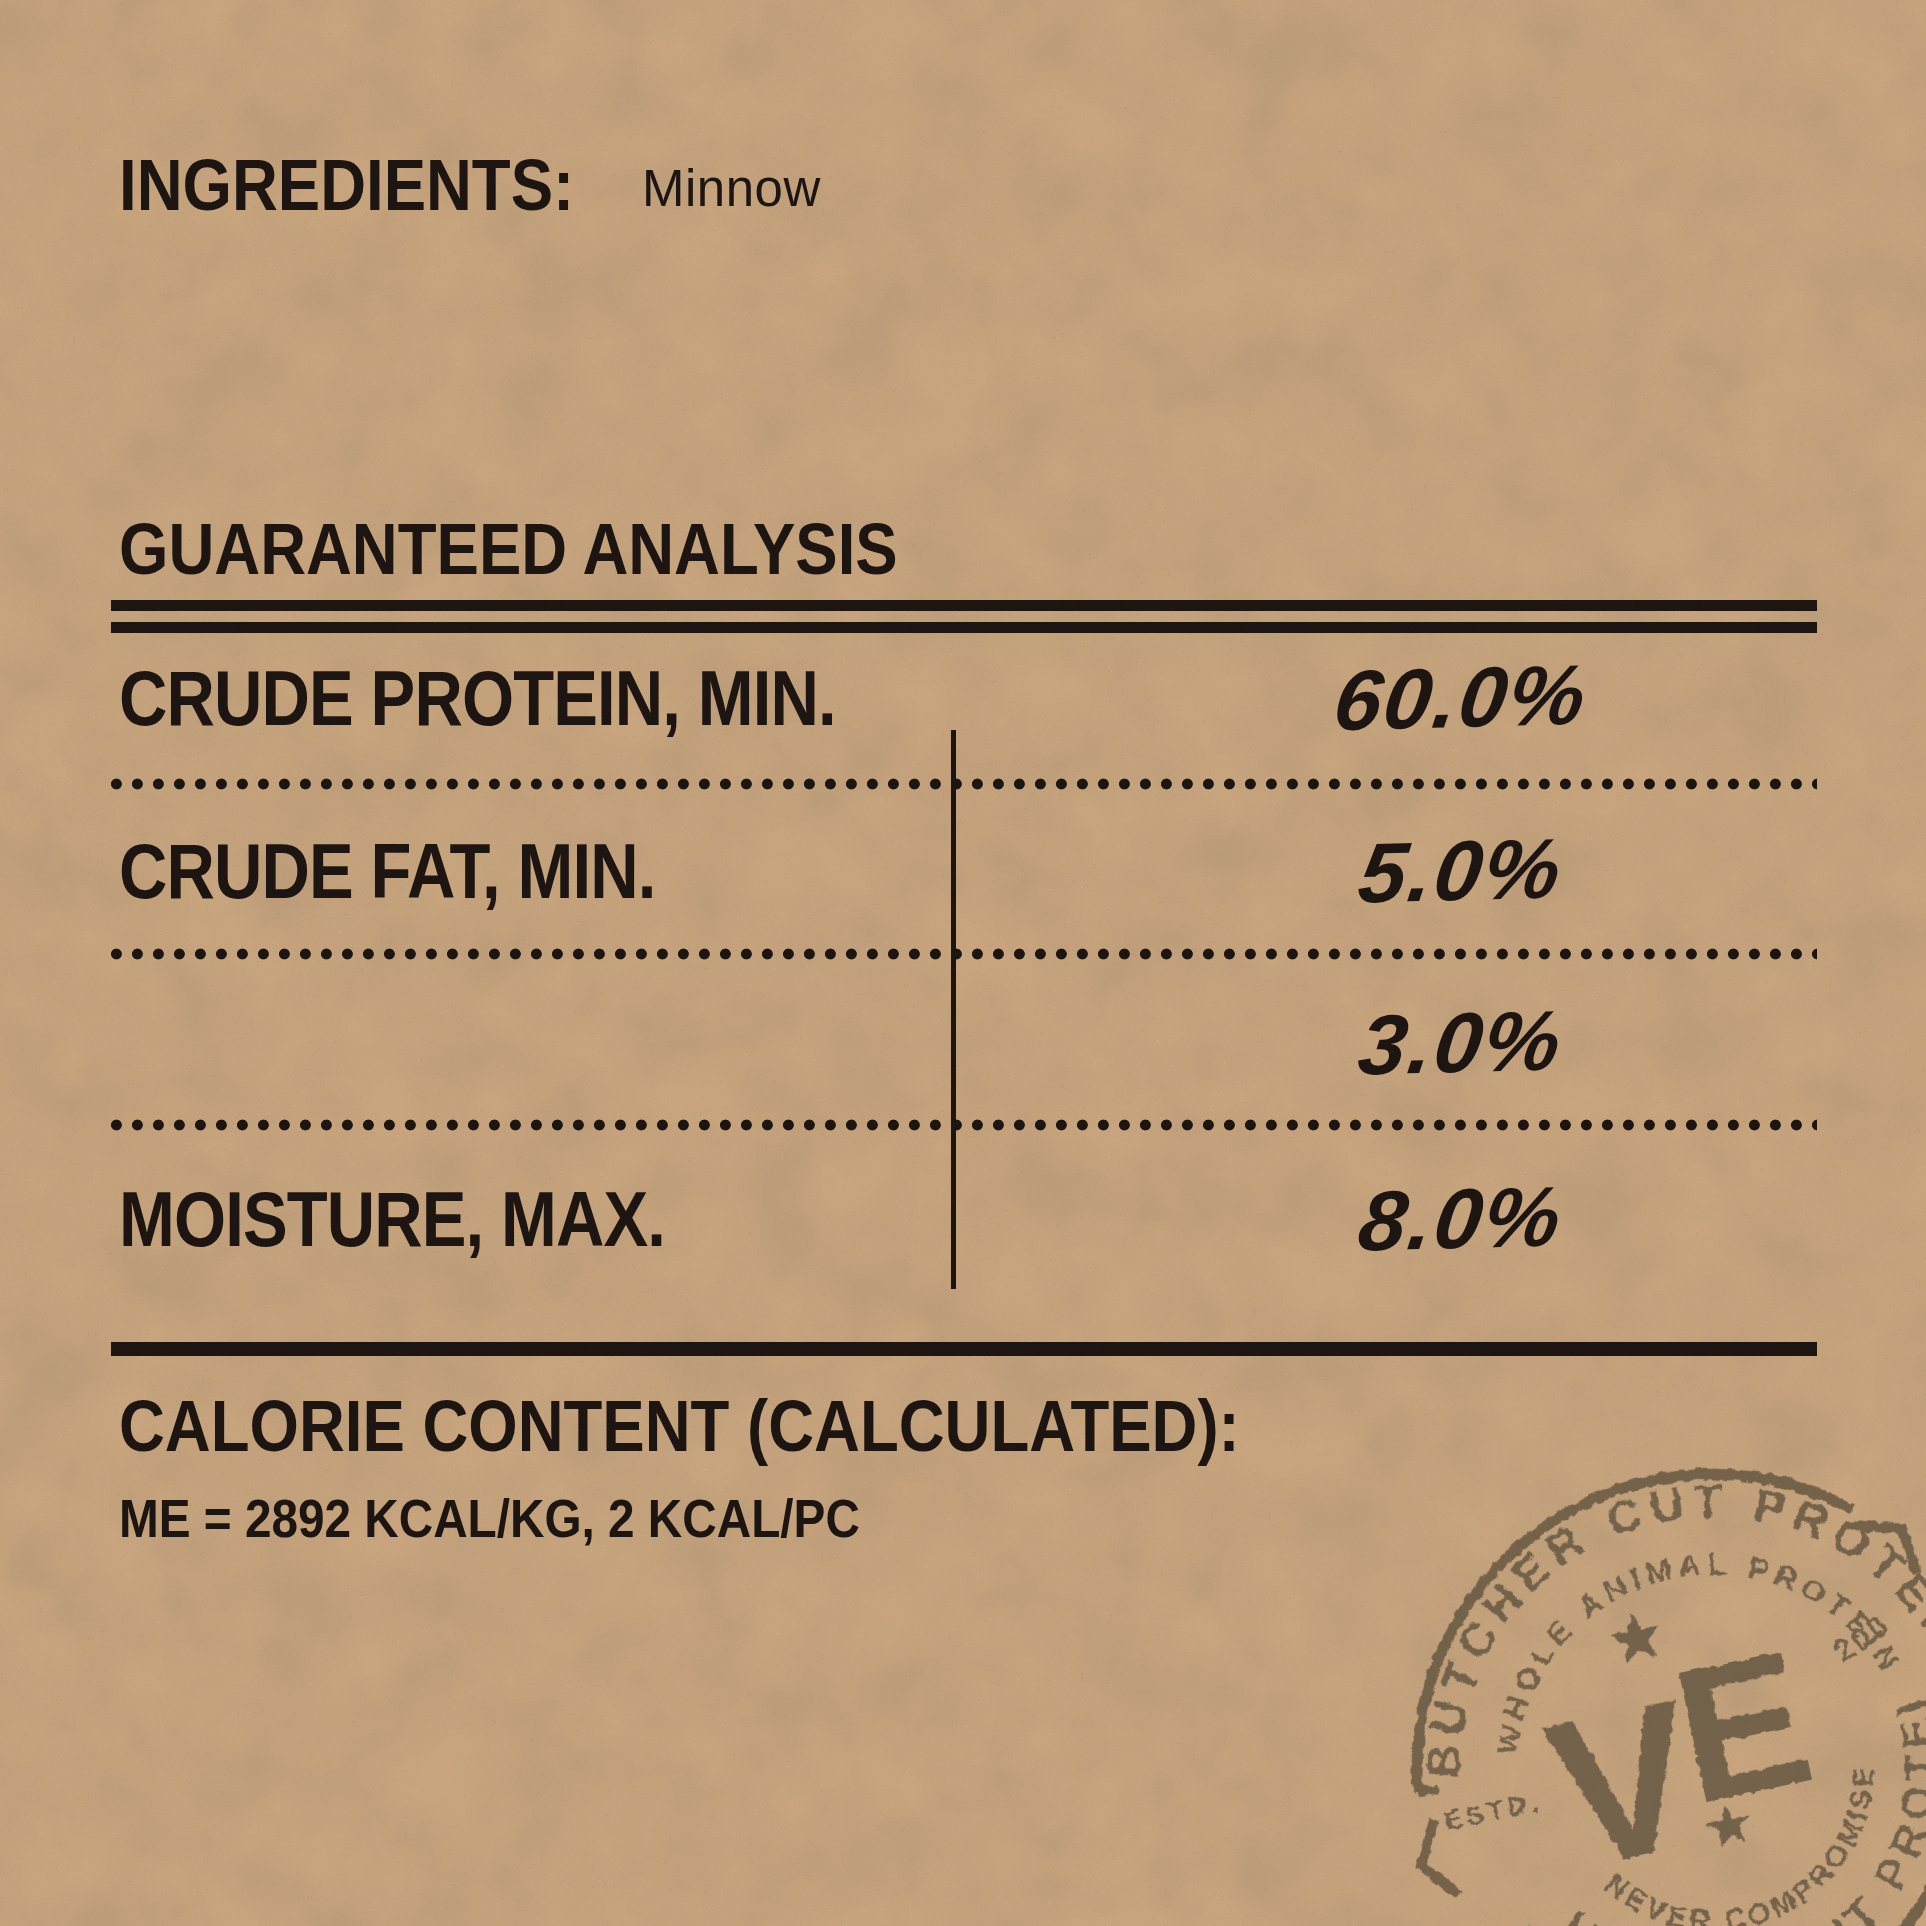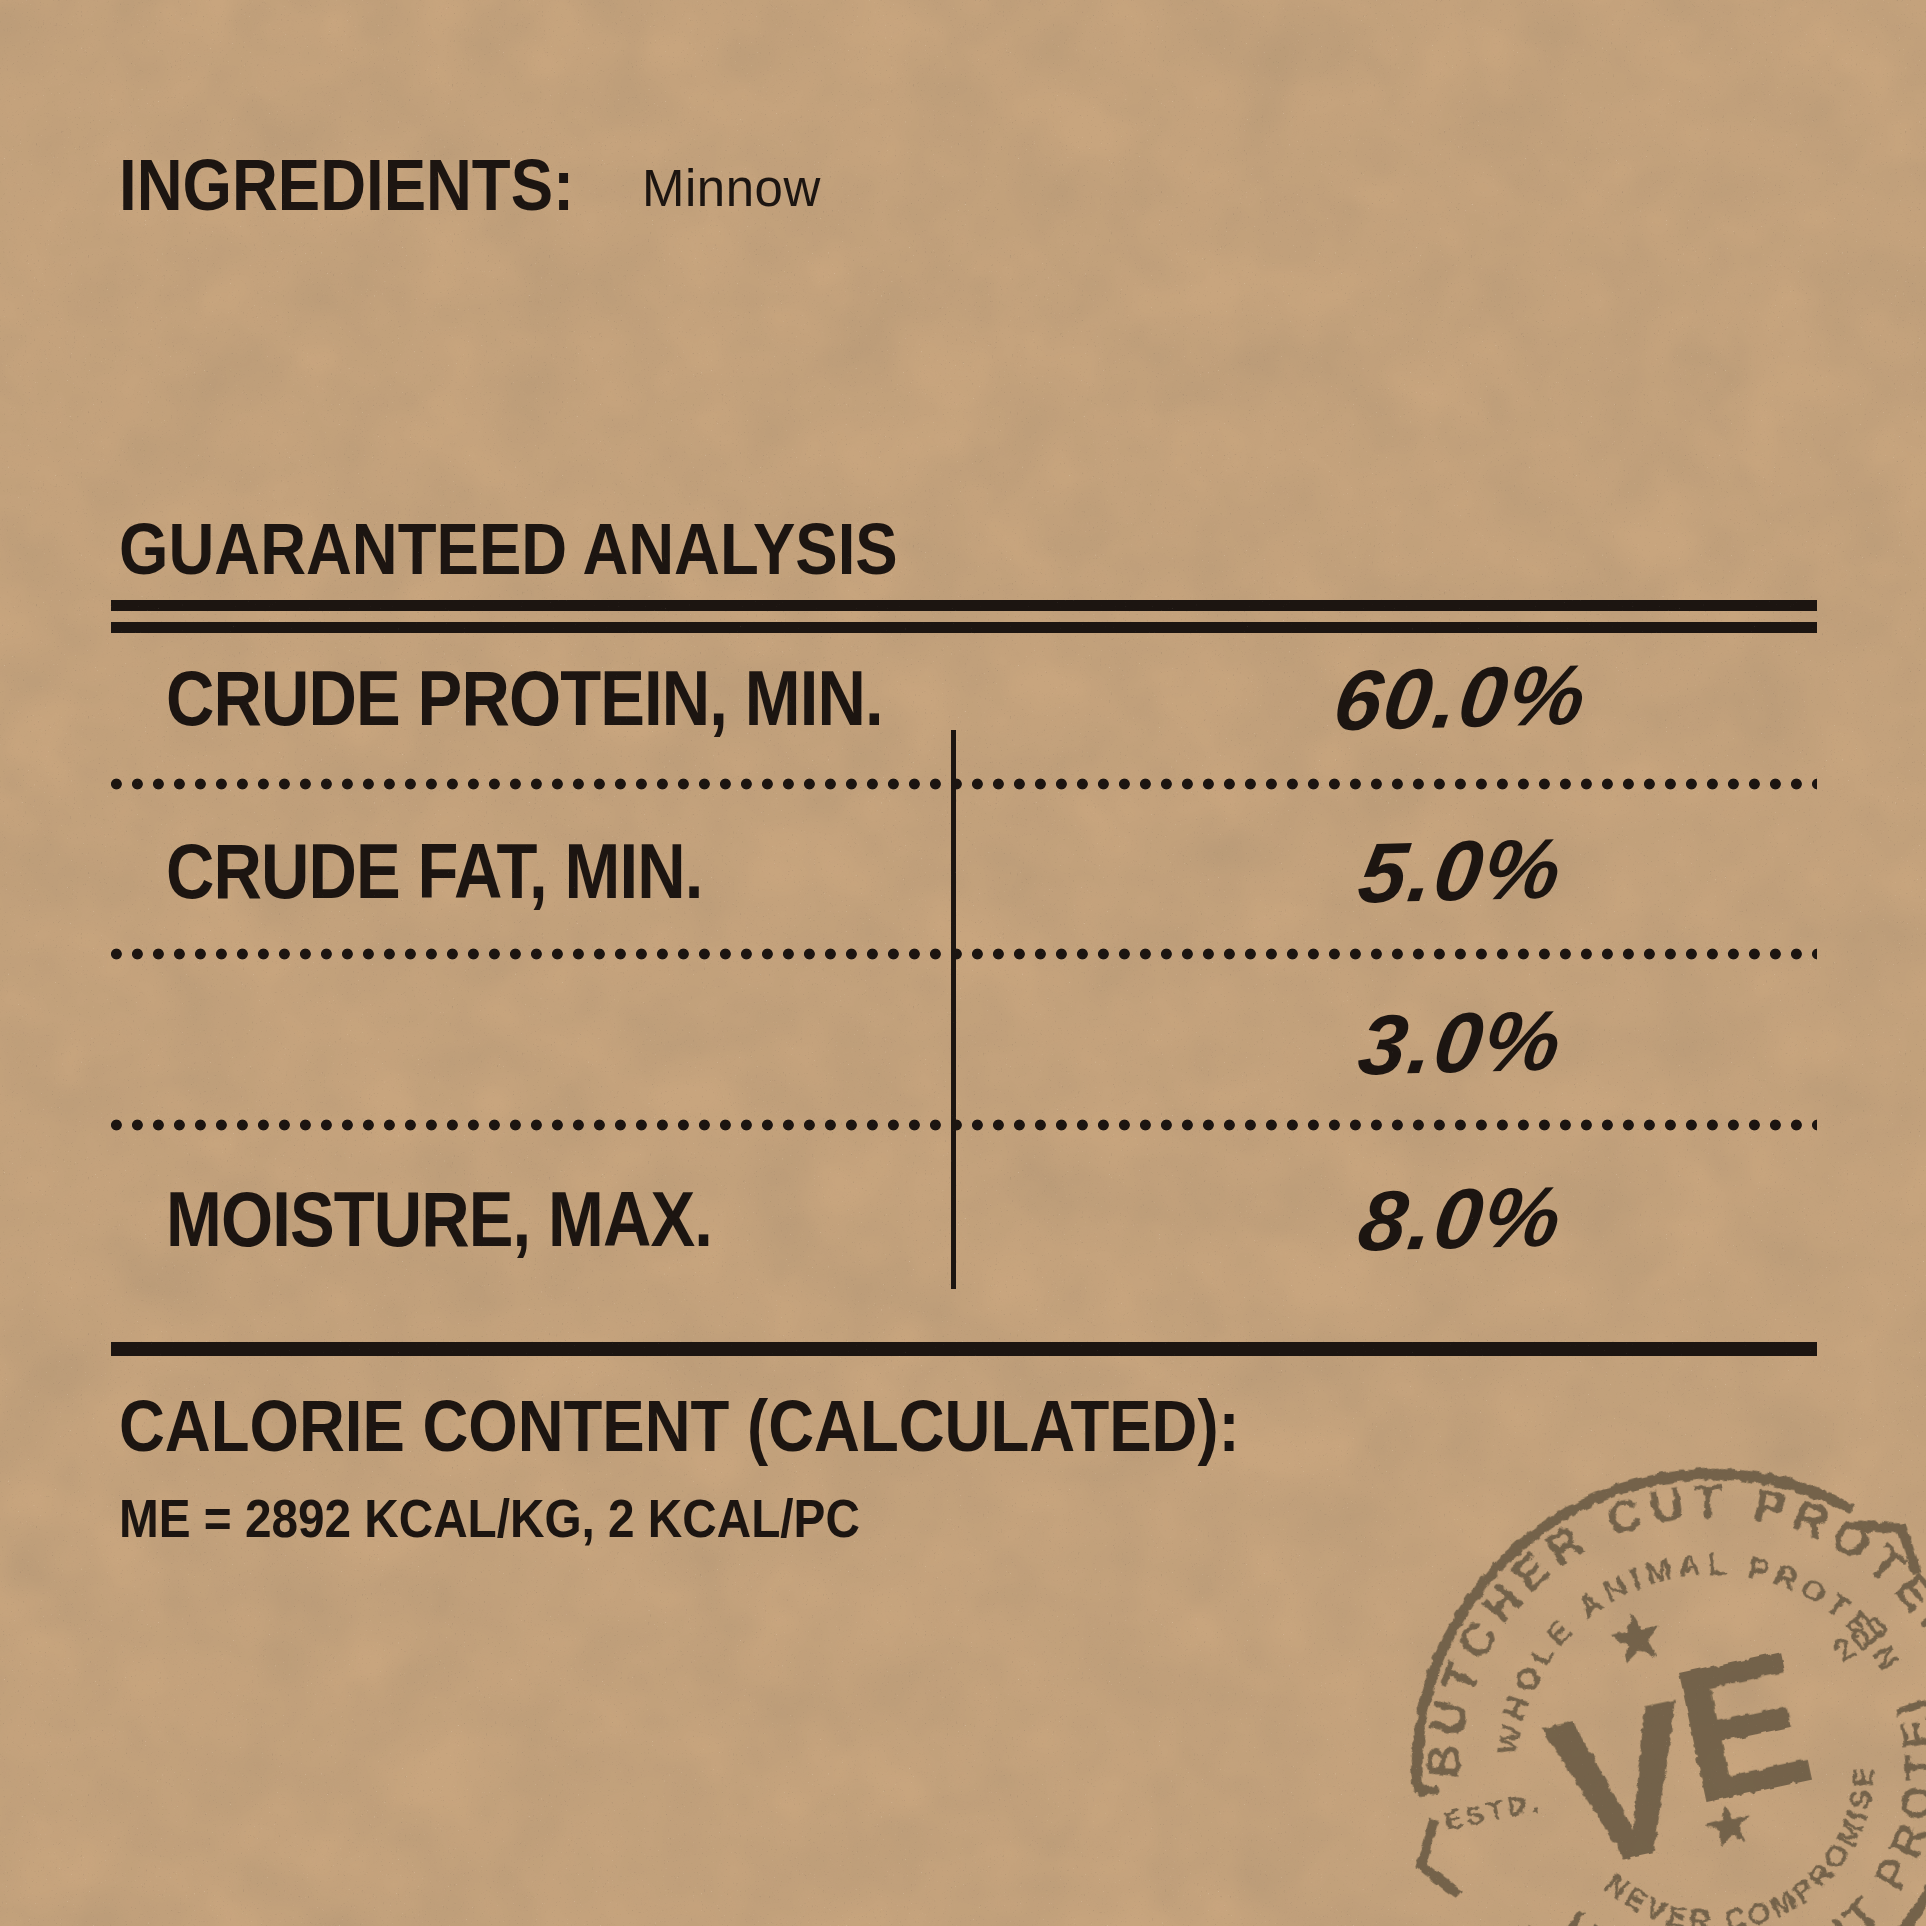--- a/index.html
+++ b/index.html
@@ -6,21 +6,21 @@
   #label{
     position:relative;width:1927px;height:1927px;overflow:hidden;
     background:#c8a57e;color:#1c1511;
     font-family:"Liberation Sans",sans-serif;
     text-decoration:underline;
   }
   .tex{position:absolute;left:0;top:0;pointer-events:none;}
   .abs{position:absolute;white-space:nowrap;}
   .cond{display:inline-block;transform:scaleX(.87);transform-origin:0 50%;}
   .heading{font-weight:700;font-size:73px;line-height:79px;letter-spacing:0px;}
-  .row-label{font-weight:700;font-size:77px;line-height:83px;letter-spacing:-1px;margin-left:47px;}
+  .row-label{font-weight:700;font-size:77px;line-height:83px;letter-spacing:-1px;}
   .hand{
     font-weight:700;font-style:italic;font-size:85px;line-height:99px;
     letter-spacing:2px;transform:skewX(-9deg) rotate(-1.5deg);
   }
   .value-box{position:absolute;left:1238px;width:446px;text-align:center;}
   .rule{position:absolute;left:111px;width:1706px;background:#1c1511;}
   .dotline{
     position:absolute;left:111px;width:1706px;height:12px;
     background-image:radial-gradient(circle at 5.4px 6px,#1c1511 5px,rgba(0,0,0,0) 5.8px);
     background-size:21px 12px;background-repeat:repeat-x;

